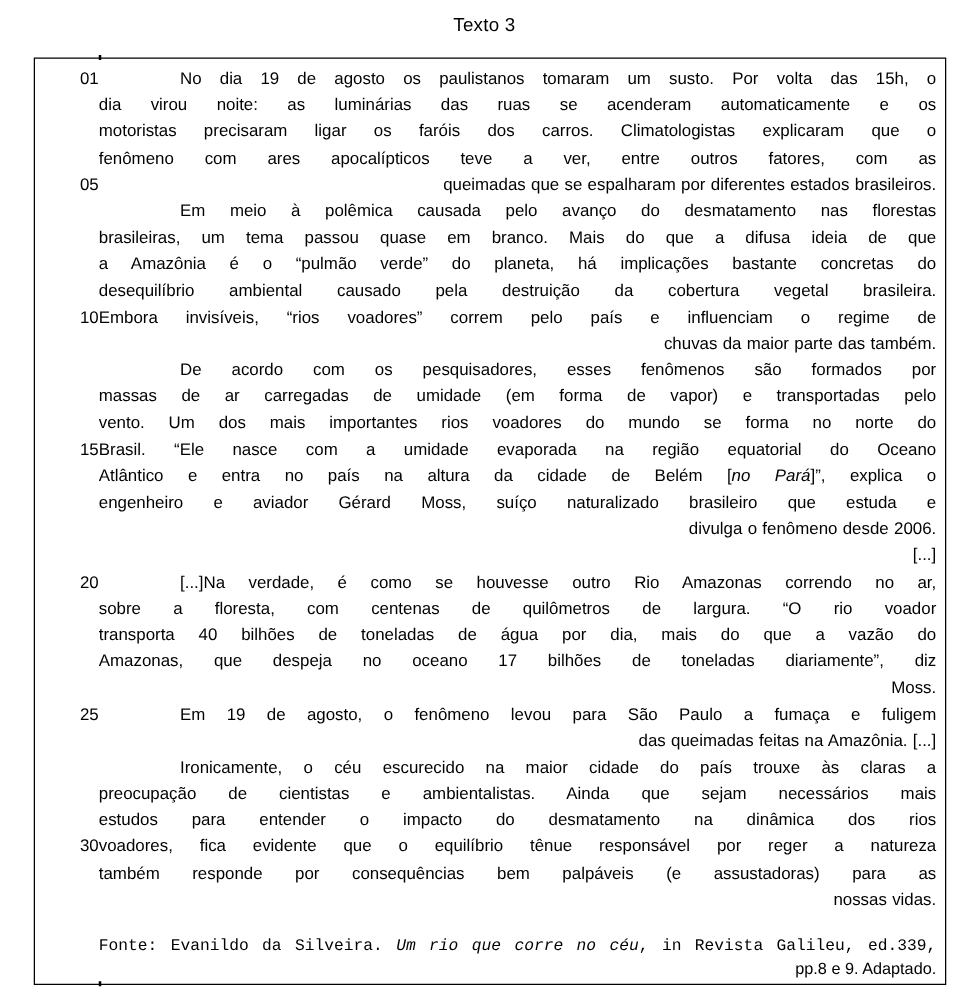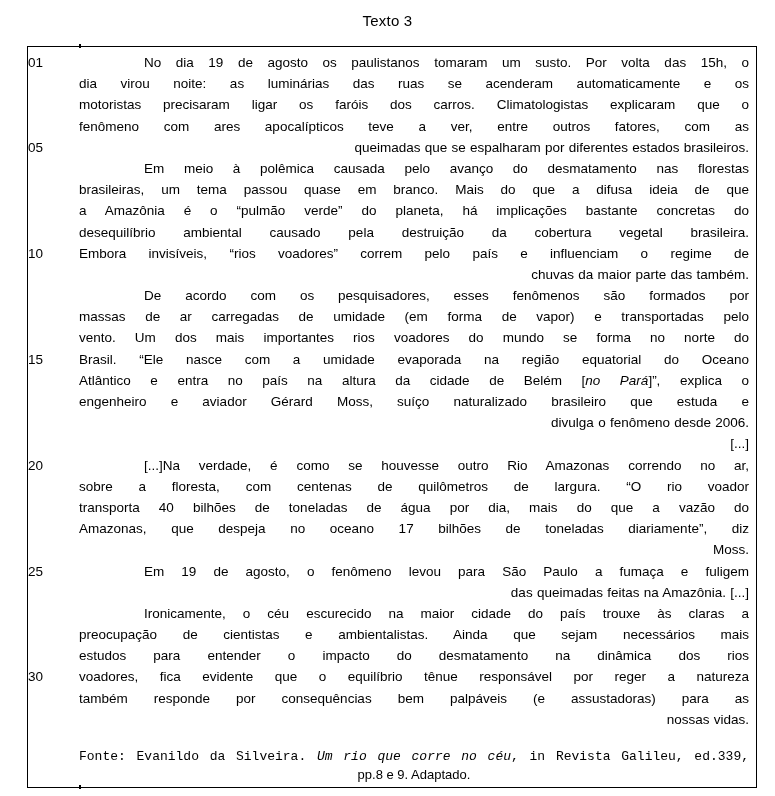--- a/index.html
+++ b/index.html
@@ -32,21 +32,21 @@
     width: 1.5px; height: 4px;
     background: #000000;
   }
   .tick-top { top: -3px; }
   .tick-bottom { bottom: -2px; }
   .row { display: flex; height: 21.2px; }
   .num {
     flex: none;
     width: 51px;
     box-sizing: border-box;
-    text-align: left;
+    text-align: right;
     font-size: 13.5px;
     line-height: 21.2px;
   }
   .txt {
     flex: 1;
     font-size: 13.5px;
     line-height: 21.2px;
     height: 21.2px;
     overflow: hidden;
     padding-right: 7px;
@@ -59,21 +59,21 @@
   .it { font-style: italic; }
   .source {
     margin: 18px 0 0 51px;
     padding-right: 7px;
   }
   .sline {
     font-size: 13px;
     line-height: 18px;
     height: 18px;
     overflow: hidden;
-    text-align: center;
+    text-align: right;
   }
   .sline.just { text-align: justify; font-family: Liberation Mono, monospace; }
   .sline.just::after { content: ""; display: inline-block; width: 100%; height: 0; }
 </style>
 </head>
 <body>
 
 <div class="page">
   <div class="title">Texto 3</div>
   <div class="box">

